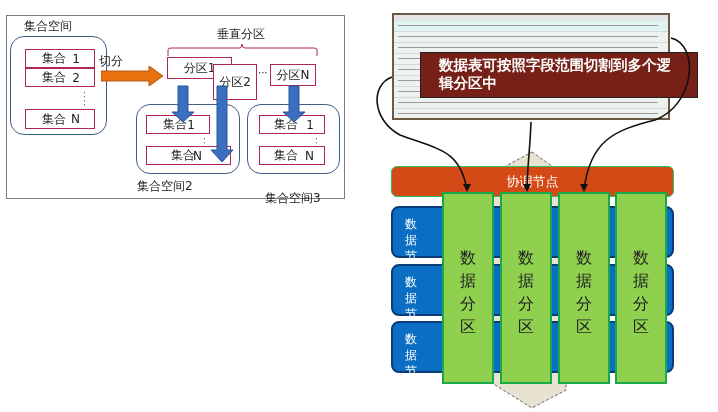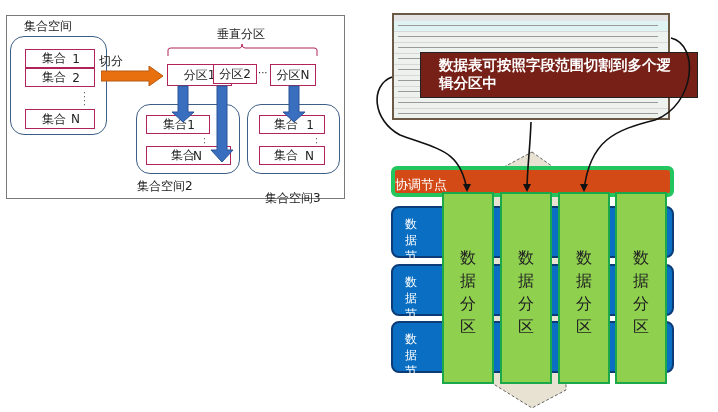--- a/index.html
+++ b/index.html
@@ -12,21 +12,21 @@
   .coll .n{position:absolute;right:14px;}
   .coll .t{position:absolute;left:16px;}
   .lbl{position:absolute;font-size:12px;color:#222;white-space:nowrap;}
   .part{position:absolute;border:1.5px solid #b0245a;box-sizing:border-box;background:#fff;font-size:12px;color:#222;display:flex;align-items:center;justify-content:center;}
   .dots{position:absolute;font-size:9px;color:#555;line-height:4px;}
   
   #table-shot{left:392px;top:13px;width:278px;height:107px;background:#eef2ee;border:2px solid #6b5a45;box-sizing:border-box;overflow:hidden;}
   .row{height:10px;border-bottom:1px solid #d8d8d8;position:relative;}
   .row i{position:absolute;top:4px;height:1px;background:#9a9a9a;}
   #banner{left:420px;top:52px;width:278px;height:46px;background:#762018;border:1.5px solid #222;box-sizing:border-box;color:#fff;font-weight:bold;font-size:14.5px;line-height:18px;padding:3px 18px;}
-  #coord{left:391px;top:166px;width:283px;height:31px;background:#d34a17;border:4px solid #22c55e;border-radius:6px;box-sizing:border-box;color:#fff;font-size:13px;line-height:29px;}
+  #coord{left:391px;top:166px;width:283px;height:31px;background:#d34a17;border:1px solid #22c55e;border-radius:6px;box-sizing:border-box;color:#fff;font-size:13px;text-align:center;line-height:29px;}
   .node{position:absolute;left:391px;width:283px;height:52px;background:#0a6fc2;border:2px solid #0b3c78;border-radius:8px;box-sizing:border-box;}
   .node span{position:absolute;left:12px;top:8px;color:#fff;font-size:12px;line-height:16px;letter-spacing:5px;width:30px;}
   .dpart{position:absolute;top:192px;width:52px;height:192px;background:#8fd14f;border:2px solid #1aa84a;box-sizing:border-box;font-size:16px;color:#222;text-align:center;padding-top:52px;line-height:23px;}
 </style>
 </head>
 <body>
 
 <div id="left-panel" class="abs">
   <div class="lbl" style="left:17px;top:2px;text-align:center;">集合空间</div>
   <div class="space" style="left:3px;top:20px;width:97px;height:99px;"></div>
@@ -47,22 +47,22 @@
   <div class="lbl" style="left:92px;top:37px;">切分</div>
   <svg class="abs" style="left:94px;top:50px;" width="66" height="20">
     <polygon points="0,5 48,5 48,0 62,10 48,20 48,15 0,15" fill="#e8700f" stroke="#b85a10" stroke-width="1"></polygon>
   </svg>
 
   <div class="lbl" style="left:210px;top:10px;">垂直分区</div>
   <svg class="abs" style="left:160px;top:27px;" width="152" height="14">
     <path d="M1,13 V7 Q1,5 4,5 H73 Q75,5 75,1 Q75,5 78,5 H147 Q150,5 150,7 V13" fill="none" stroke="#b0245a" stroke-width="1"></path>
   </svg>
 
-  <div class="part" style="left:160px;top:48px;width:65px;height:22px;">分区1</div>
-  <div class="part" style="left:206px;top:48px;width:44px;height:20px;">分区2</div>
+  <div class="part" style="left:160px;top:41px;width:65px;height:22px;">分区1</div>
+  <div class="part" style="left:206px;top:48px;width:44px;height:36px;">分区2</div>
   <div class="lbl" style="left:251px;top:51px;font-size:10px;">···</div>
   <div class="part" style="left:263px;top:48px;width:46px;height:22px;">分区N</div>
 
   <div class="space" style="left:129px;top:88px;width:104px;height:70px;"></div>
   <div class="coll" style="left:139px;top:99px;width:64px;height:19px;">
       <span class="t">集合</span>
       <span class="n">1</span>
     </div>
   <div class="dots" style="left:196px;top:121px;">·<br>·</div>
   <div class="coll" style="left:139px;top:130px;width:85px;height:19px;">

